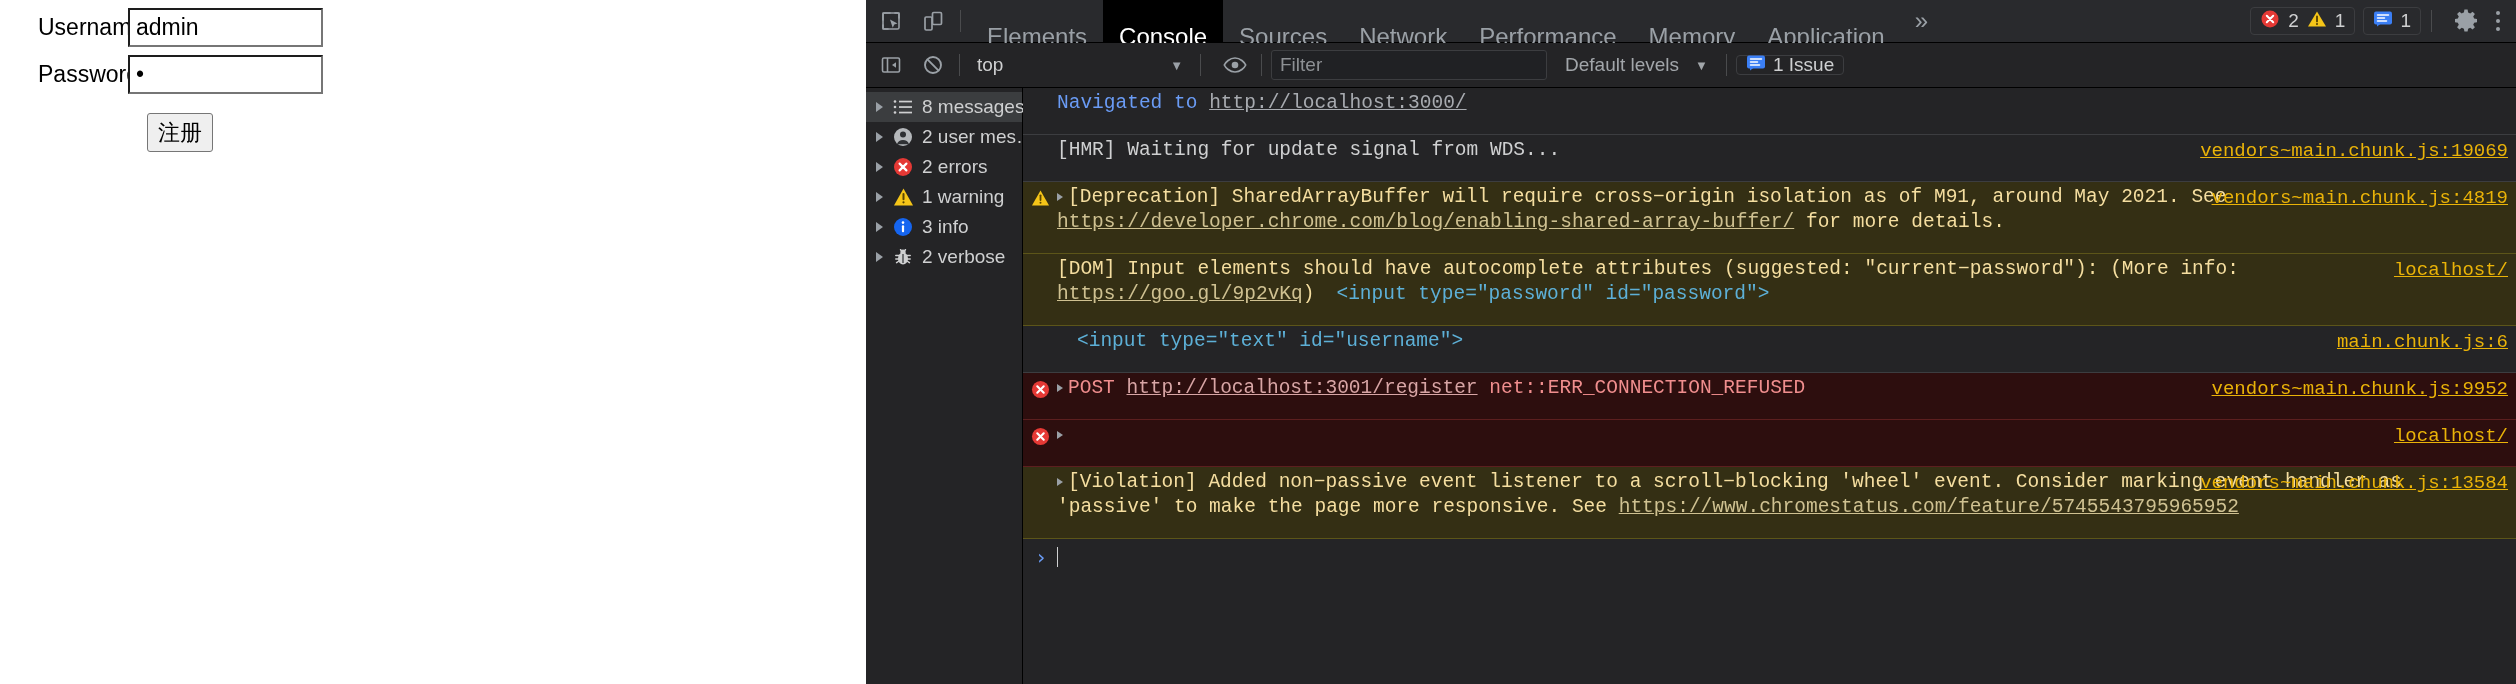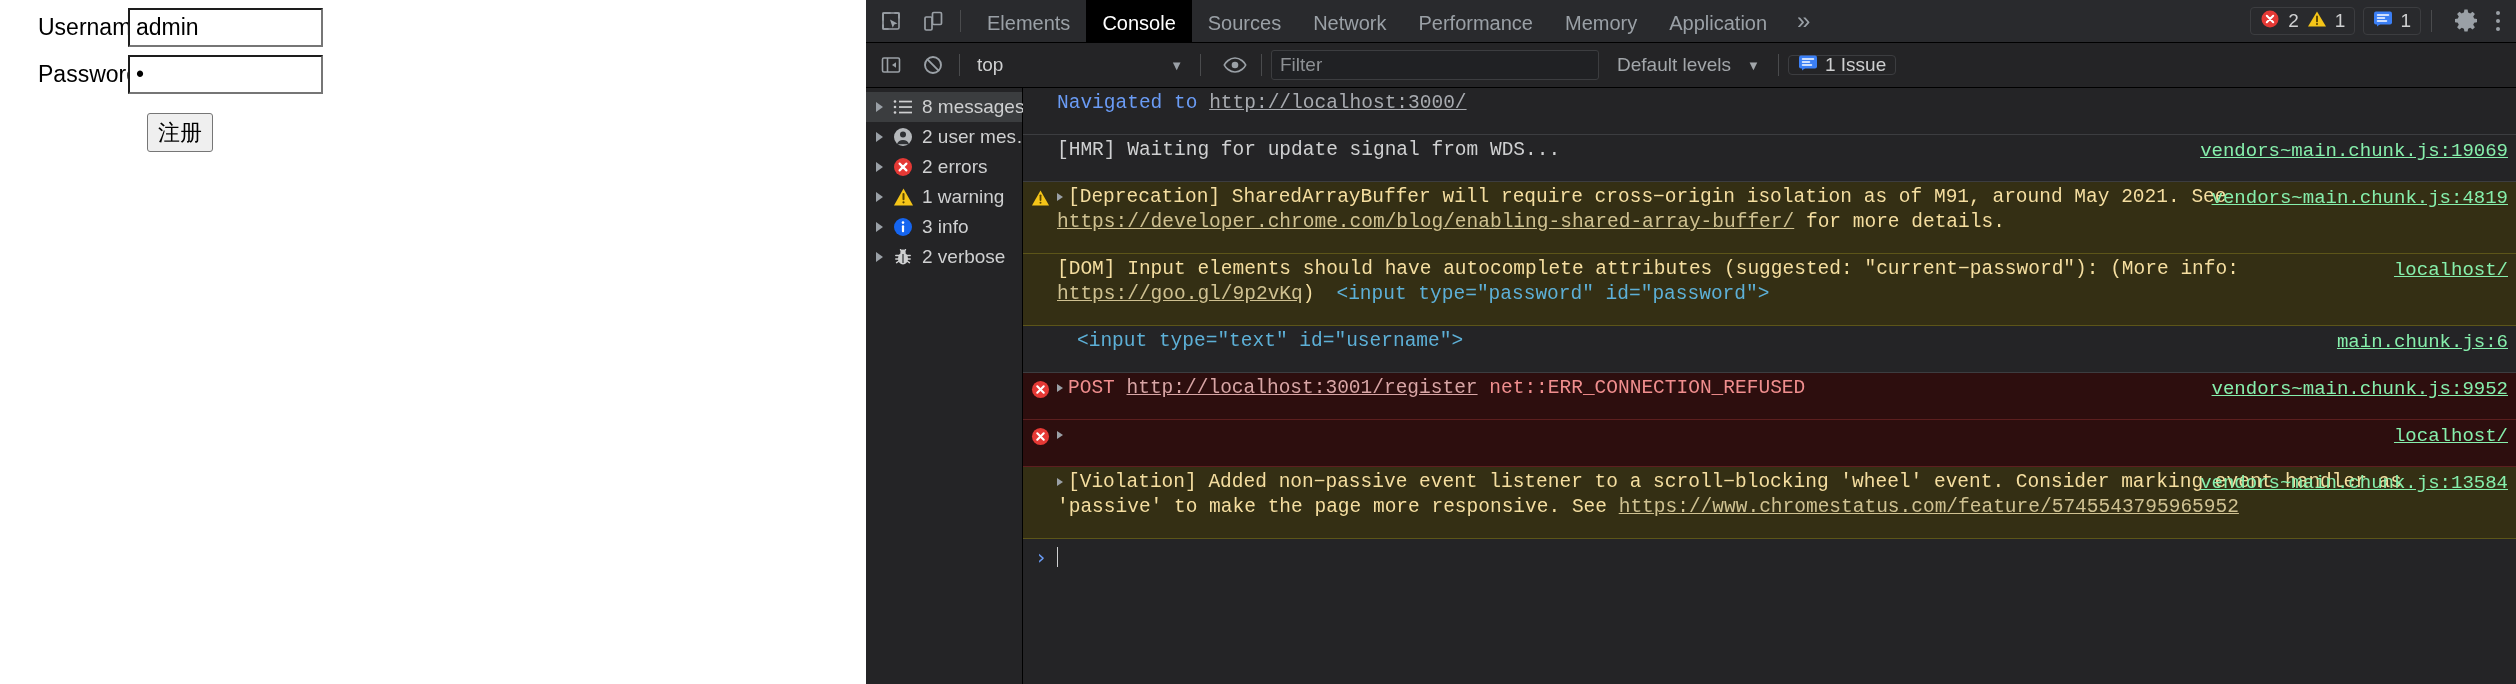--- a/index.html
+++ b/index.html
@@ -74,23 +74,23 @@
   .dt-toolicon{
     width:34px;height:34px;margin-left:8px;
     display:flex;align-items:center;justify-content:center;
     cursor:pointer;border-radius:3px;
   }
   .dt-toolicon svg{display:block;}
   .dt-vsep{width:1px;height:22px;background:#4a4b4d;margin:0 10px;}
   .dt-tabs{display:flex;align-items:stretch;height:42px;}
   .dt-tab{
     display:flex;align-items:center;justify-content:center;
-    padding:2px 16px;height:42px;
+    padding:16px 16px;height:42px;
     font-family:"Liberation Sans",sans-serif;
-    font-size:20px;color:#9aa0a6;cursor:pointer;
+    font-size:24px;color:#9aa0a6;cursor:pointer;
     white-space:nowrap;
   }
   .dt-tab.active{background:#000000;color:#ffffff;}
   .dt-more{
     font-family:"Liberation Sans",sans-serif;
     font-size:24px;color:#9aa0a6;padding:0 14px;cursor:pointer;
     display:flex;align-items:center;height:42px;
   }
   .dt-spacer{flex:1;}
   .dt-counts{
@@ -119,21 +119,21 @@
   .cb-icon{width:34px;height:30px;display:flex;align-items:center;justify-content:center;cursor:pointer;margin-left:8px;}
   .cb-sep{width:1px;height:22px;background:#4a4b4d;margin:0 9px;}
   .ctx-select{
     display:flex;align-items:center;justify-content:space-between;
     width:222px;height:30px;padding:0 8px;box-sizing:border-box;
     font-family:"Liberation Sans",sans-serif;font-size:19px;color:#cfd0d1;
     cursor:pointer;
   }
   .ctx-select .caret{color:#9aa0a6;font-size:13px;}
   .filter-input{
-    width:328px;height:30px;box-sizing:border-box;
+    width:276px;height:30px;box-sizing:border-box;
     background:#202124;border:1px solid #3c3d40;border-radius:3px;
     color:#cfd0d1;font-family:"Liberation Sans",sans-serif;font-size:19px;
     padding:0 8px;outline:none;
   }
   .filter-input::placeholder{color:#8d9094;}
   .levels{
     display:flex;align-items:center;gap:16px;margin-left:18px;
     font-family:"Liberation Sans",sans-serif;font-size:19px;color:#a2a6aa;cursor:pointer;
   }
   .issue-pill{
@@ -186,21 +186,21 @@
   }
   .msg .txt{display:block;padding-left:34px;padding-right:8px;white-space:pre-wrap;}
   .msg.warn{background:#342f14;border-bottom-color:#5c5519;color:#f5dea0;}
   .msg.warn .txt{color:#f5dea0;}
   .msg.err{background:#2d0e0e;border-bottom-color:#5c1f1f;}
   .msg.err .txt{color:#f08e8e;}
   .msg.info{background:#242426;}
   .msg.nav{background:#242426;}
   .msg .srclink{
     position:absolute;right:8px;top:4px;
-    color:#86efac;text-decoration:underline;cursor:pointer;
+    color:#eab308;text-decoration:underline;cursor:pointer;
     font-size:19px;white-space:nowrap;
   }
   a.lnk{color:#a8abb0;text-decoration:underline;cursor:pointer;}
   .msg.err a.lnk{color:#d8a5a5;}
   .msg.warn a.lnk{color:#cfc191;}
   .navtxt{color:#6a9bf4;}
   .tag{color:#5db0d7;}
 
   .prompt-row{
     display:flex;align-items:flex-start;height:34px;

